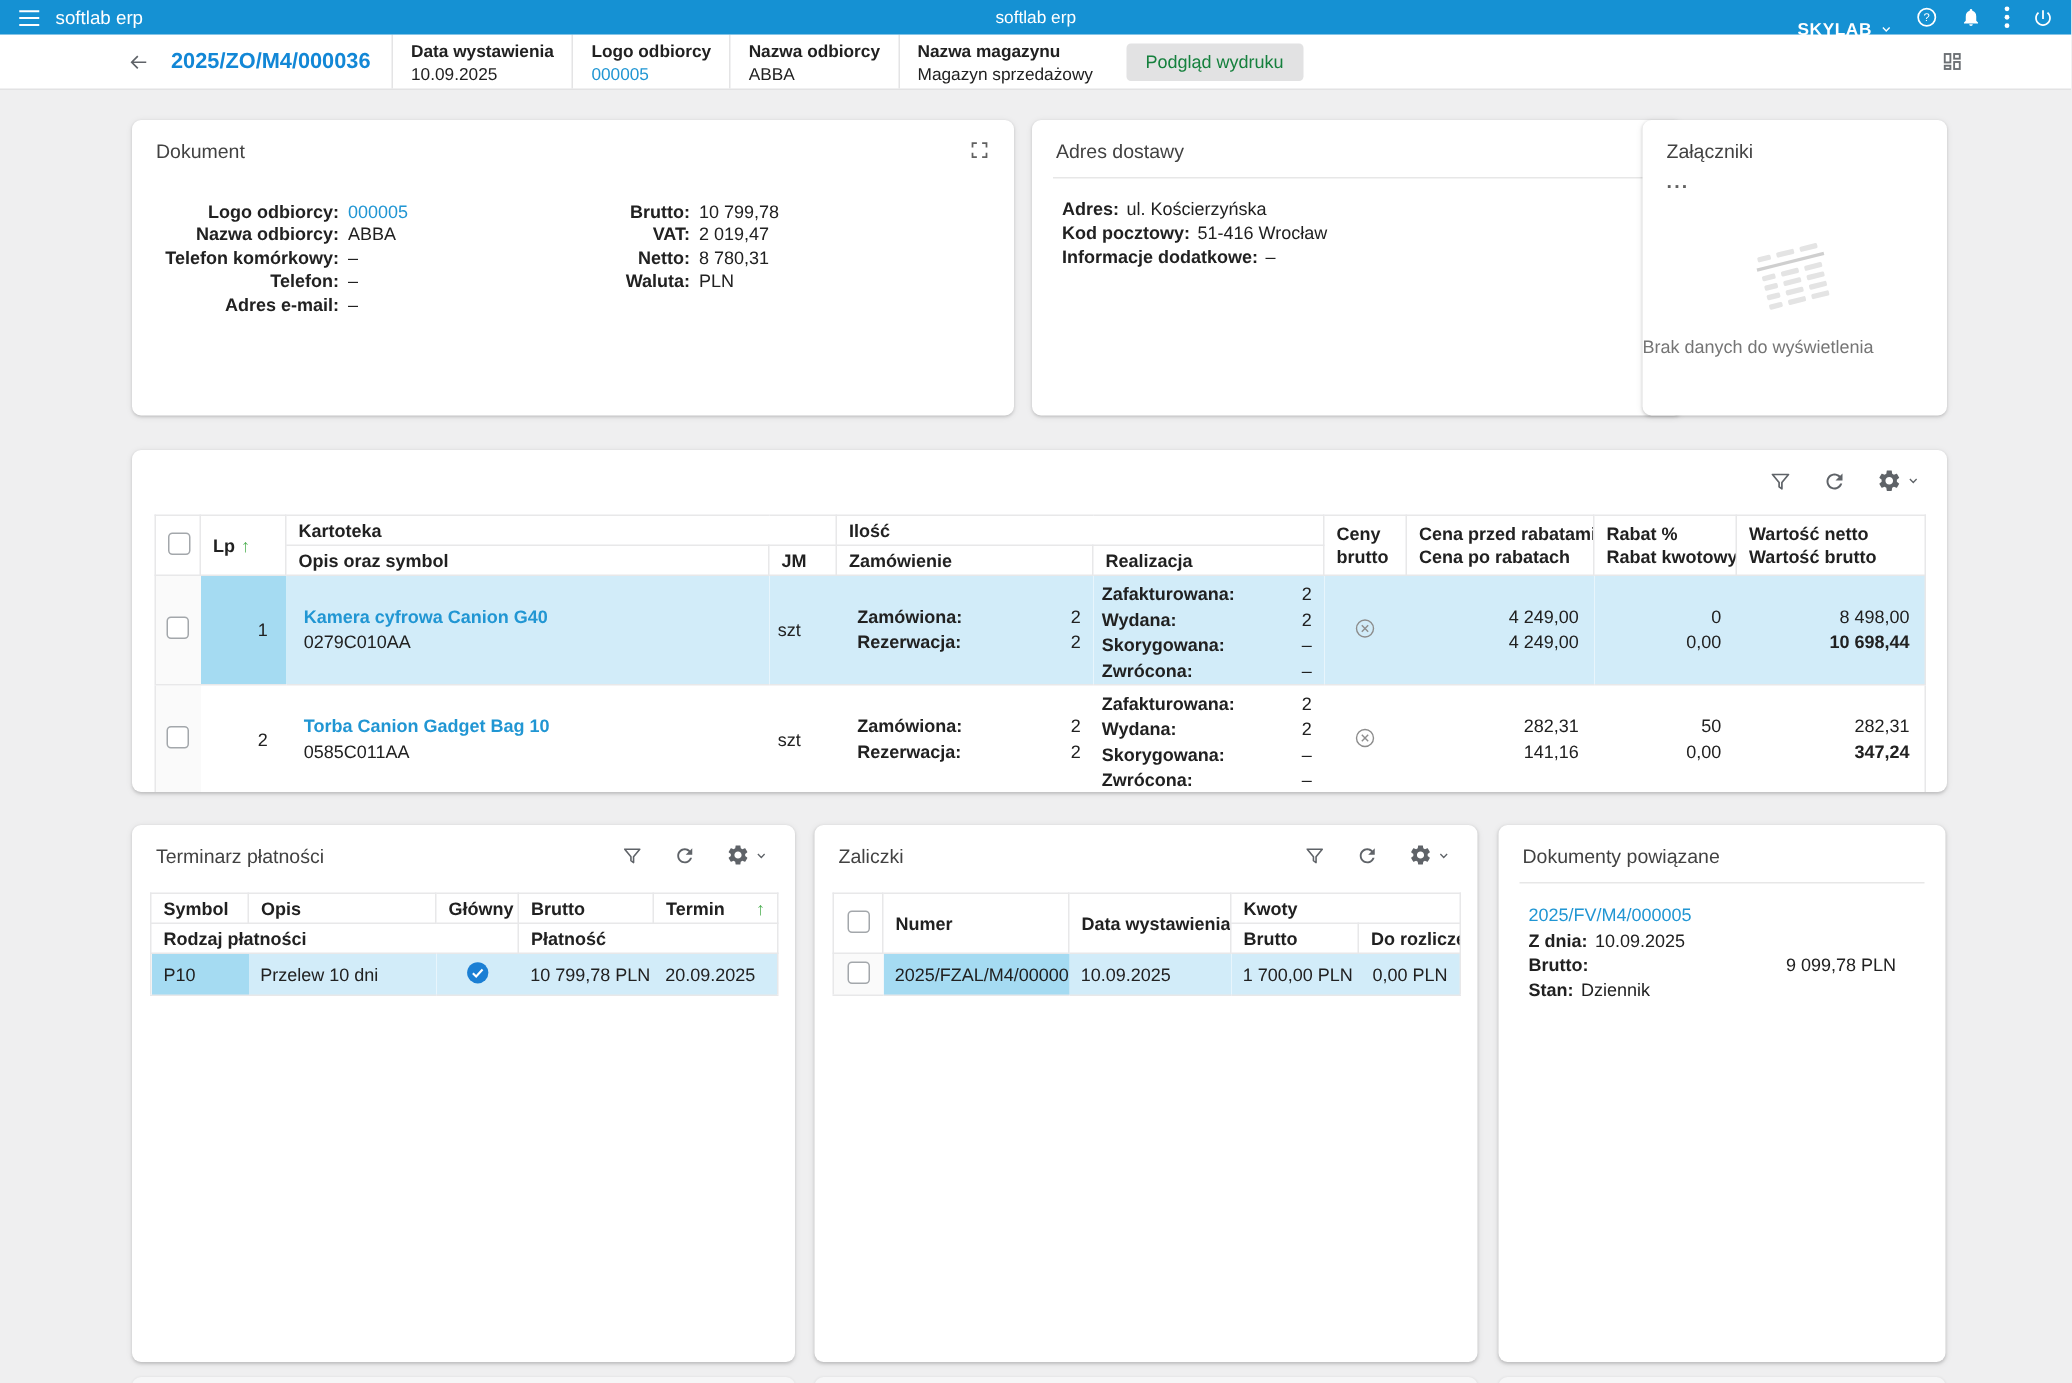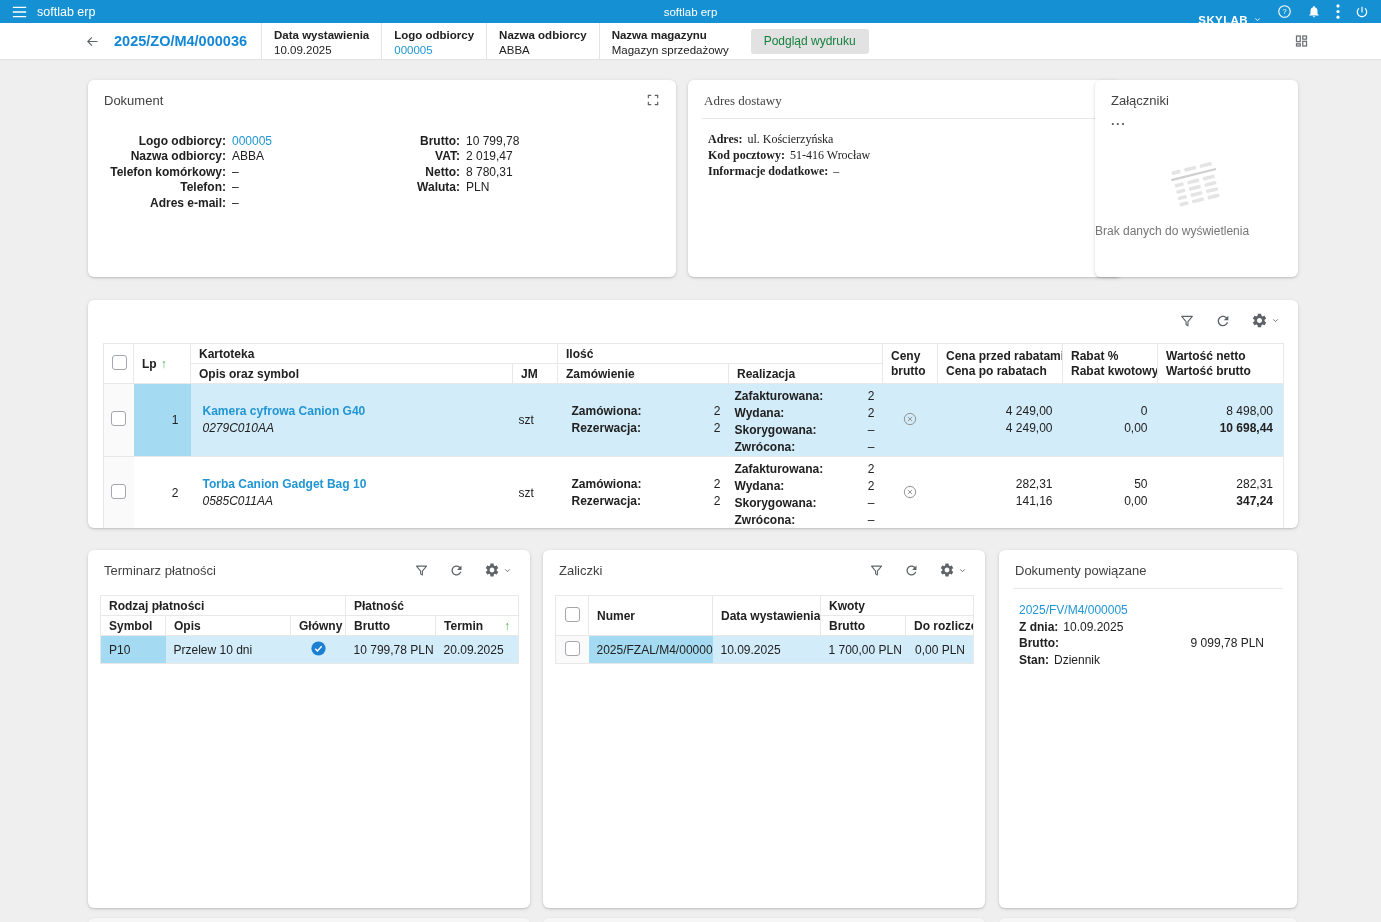--- a/index.html
+++ b/index.html
@@ -31,21 +31,21 @@
   .layout-btn { position:absolute; right:72px; top:50%; transform:translateY(-50%); color:#6b6f73; cursor:pointer; display:inline-flex; }
 
   
   .card { position:absolute; background:#fff; border-radius:6px;
           box-shadow:0 1px 2px rgba(0,0,0,.15), 0 1px 5px rgba(0,0,0,.08); }
   .card-title { position:absolute; left:16px; top:13px; font-size:13px; color:#424242; }
   .divider { position:absolute; left:14px; right:14px; top:38px; border-top:1px solid #e7e7e7; }
   .fs-btn { position:absolute; right:16px; top:13px; color:#616161; cursor:pointer; display:inline-flex; }
 
   .card-doc    { left:88px;  top:80px;  width:588px; height:197px; }
-  .card-addr   { left:688px; top:80px;  width:434px; height:197px;font-family:Liberation Serif, serif; }
+  .card-addr   { left:688px; top:80px;  width:434px; height:197px; }
   .card-attach { left:1095px;top:80px;  width:203px; height:197px; }
   .card-items  { left:88px;  top:300px; width:1210px; height:228px; overflow:hidden; }
   .card-pay    { left:88px;  top:550px; width:442px; height:358px; }
   .card-adv    { left:543px; top:550px; width:442px; height:358px; }
   .card-rel    { left:999px; top:550px; width:298px; height:358px; }
   .stub { position:absolute; top:918px; height:12px; background:#f6f6f7; border-radius:6px 6px 0 0;
           box-shadow:0 0 2px rgba(0,0,0,.08); }
   .stub1 { left:88px; width:442px; } .stub2 { left:543px; width:442px; } .stub3 { left:999px; width:298px; }
 
   
@@ -82,21 +82,21 @@
   td.cb, th.cb { text-align:center; vertical-align:middle; }
   td.cb { background:#fafafa; }
 
   .items-tbl { position:absolute; left:15px; top:43px; width:1180px; }
   tr.item-row { height:73px; }
   tr.sel > td { background:#d2ecf9; }
   tr.sel > td.cb { background:#fafafa; }
   tr.sel > td.lp { background:#a5dbf2; }
   td.lp { text-align:right; padding-right:12px; }
   .pname { color:#2196d3; font-weight:700; line-height:17px; cursor:pointer; }
-  .psym  { line-height:17px;font-style:italic; }
+  .psym  { line-height:17px; }
   td.opis { padding-left:12px; }
   td.jm { padding-left:6px; }
   .kv { display:flex; justify-content:space-between; line-height:17px; }
   .kv .k { font-weight:700; }
   td.zam { padding:0 8px 0 14px; }
   td.real { vertical-align:top; padding:4px 8px 0 6px; }
   td.icon-cell { text-align:center; color:#8d8d8d; }
   td.num2 { text-align:right; padding-right:10px; }
   .num2 div { line-height:17px; }
   .bold { font-weight:700; }
@@ -504,34 +504,34 @@
     <table class="grid sub-tbl">
       <colgroup>
           <col style="width:65px">
           <col style="width:125px">
           <col style="width:55px">
           <col style="width:90px">
           <col style="width:83px">
         </colgroup>
       <tbody>
           <tr>
-        <th colspan="3">Rodzaj płatności</th>
-        <th colspan="2">Płatność</th>
-      </tr>
-      <tr>
         <th>Symbol</th>
         <th>Opis</th>
         <th>Główny</th>
         <th>Brutto</th>
         <th>
               <span class="th-flex">
                 <span>Termin</span>
                 <span class="sort-asc">↑</span>
               </span>
             </th>
+      </tr>
+      <tr>
+        <th colspan="3">Rodzaj płatności</th>
+        <th colspan="2">Płatność</th>
       </tr>
       <tr class="srow">
         <td class="keycell">P10</td>
         <td>Przelew 10 dni</td>
         <td style="text-align:center">
           <svg width="17" height="17" viewBox="0 0 24 24">
                 <circle cx="12" cy="12" r="10" fill="#1b7fd4"></circle>
                 <path d="M7.4 12.4l3.1 3.1 6-6.6" stroke="#fff" stroke-width="2" fill="none"></path>
               </svg>
         </td>

